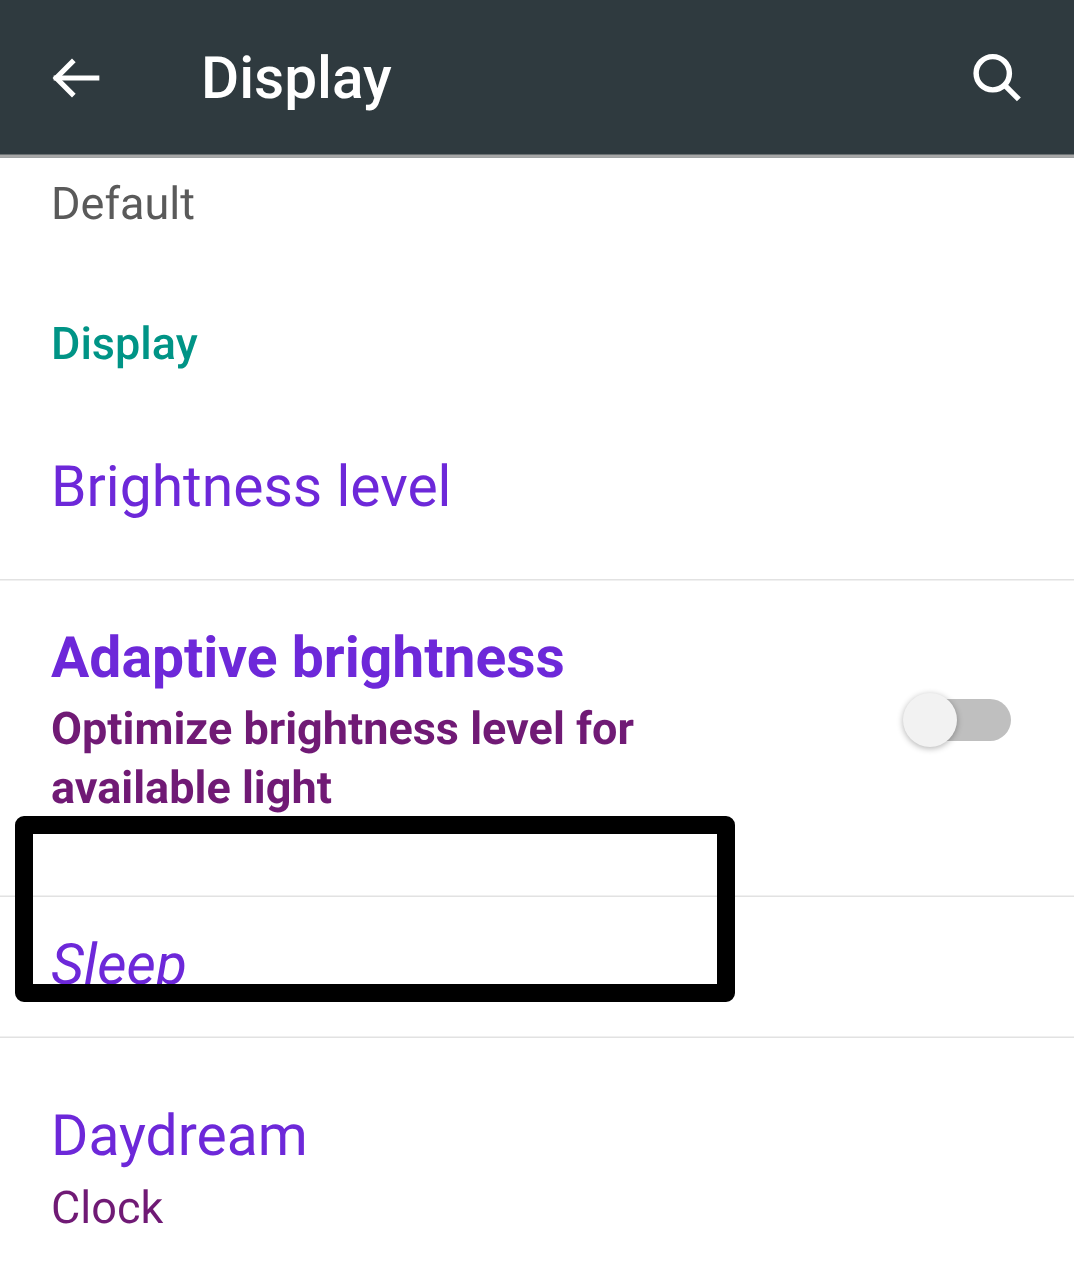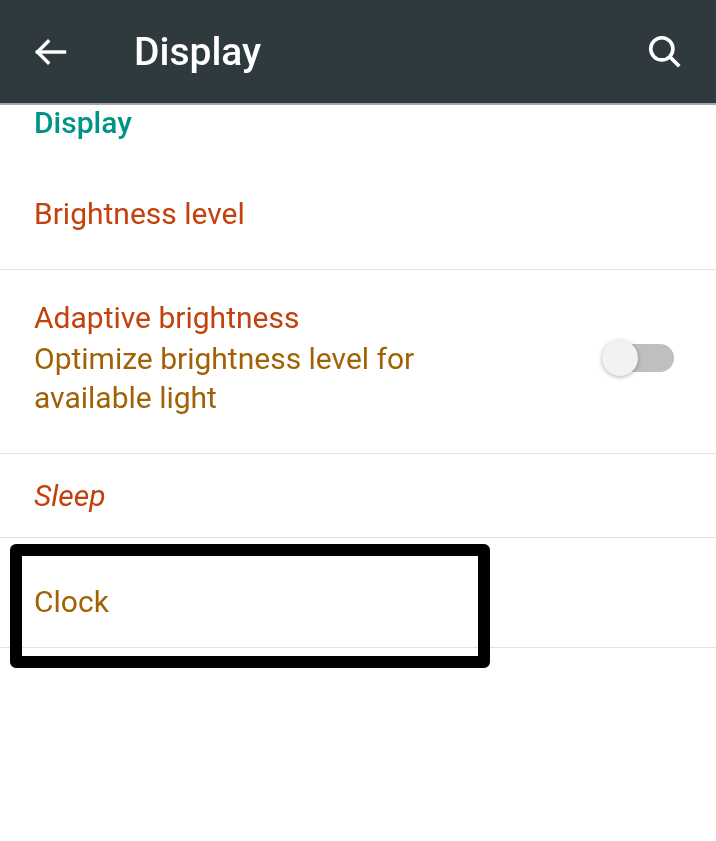--- a/index.html
+++ b/index.html
@@ -67,27 +67,27 @@
       display: flex;
       align-items: center;
       justify-content: space-between;
       cursor: pointer;
       position: relative;
     }
     .setting-left {
       flex: 1;
     }
     .setting-title {
-      font-size: 30px;
-      color: #c2410c;
+      font-size: 38px;
+      color: #6d28d9;
       line-height: 1.3;
     }
     .setting-subtitle {
       font-size: 30px;
-      color: #a16207;
+      color: #701a75;
       margin-top: 2px;
       line-height: 1.3;
     }
     .toggle {
       width: 70px;
       height: 28px;
       background: #bfbfbf;
       border-radius: 14px;
       position: relative;
       cursor: pointer;
@@ -107,21 +107,22 @@
       border: 12px solid #000000;
       border-radius: 6px;
       position: absolute;
       left: 10px;
       top: 544px;
       width: 480px;
       height: 124px;
       pointer-events: none;
     }
     .adaptive-row {
-      padding: 28px 34px 36px 34px;
+      padding: 28px 34px 52px 34px;
+      font-weight: bold;
     }
     .adaptive-row .setting-subtitle {
       max-width: 470px;
     }
     .brightness-row {
       padding: 28px 34px 36px 34px;
     }
     .sleep-row {
       padding: 22px 34px 22px 34px;
       font-style: italic;
@@ -143,20 +144,21 @@
   <div class="header-title">Display</div>
   <div class="search-btn">
     <svg width="38" height="38" viewBox="0 0 24 24" fill="none" stroke="#ffffff" stroke-width="2.3">
       <circle cx="10" cy="10" r="7"></circle>
       <line x1="21" y1="21" x2="15" y2="15"></line>
     </svg>
   </div>
 </div>
 
 <div class="content">
+  <div class="default-value">Default</div>
 
   <div class="section-header">Display</div>
 
   <div class="setting-item brightness-row">
     <div class="setting-left">
       <div class="setting-title">Brightness level</div>
     </div>
   </div>
 
   <div class="setting-item adaptive-row">
@@ -170,18 +172,19 @@
   </div>
 
   <div class="setting-item sleep-row">
     <div class="setting-left">
       <div class="setting-title">Sleep</div>
     </div>
   </div>
 
   <div class="setting-item daydream-row">
     <div class="setting-left">
+      <div class="setting-title">Daydream</div>
       <div class="setting-subtitle">Clock</div>
     </div>
   </div>
 </div>
 
 <div class="highlight-box"></div>
 
 </body></html>

